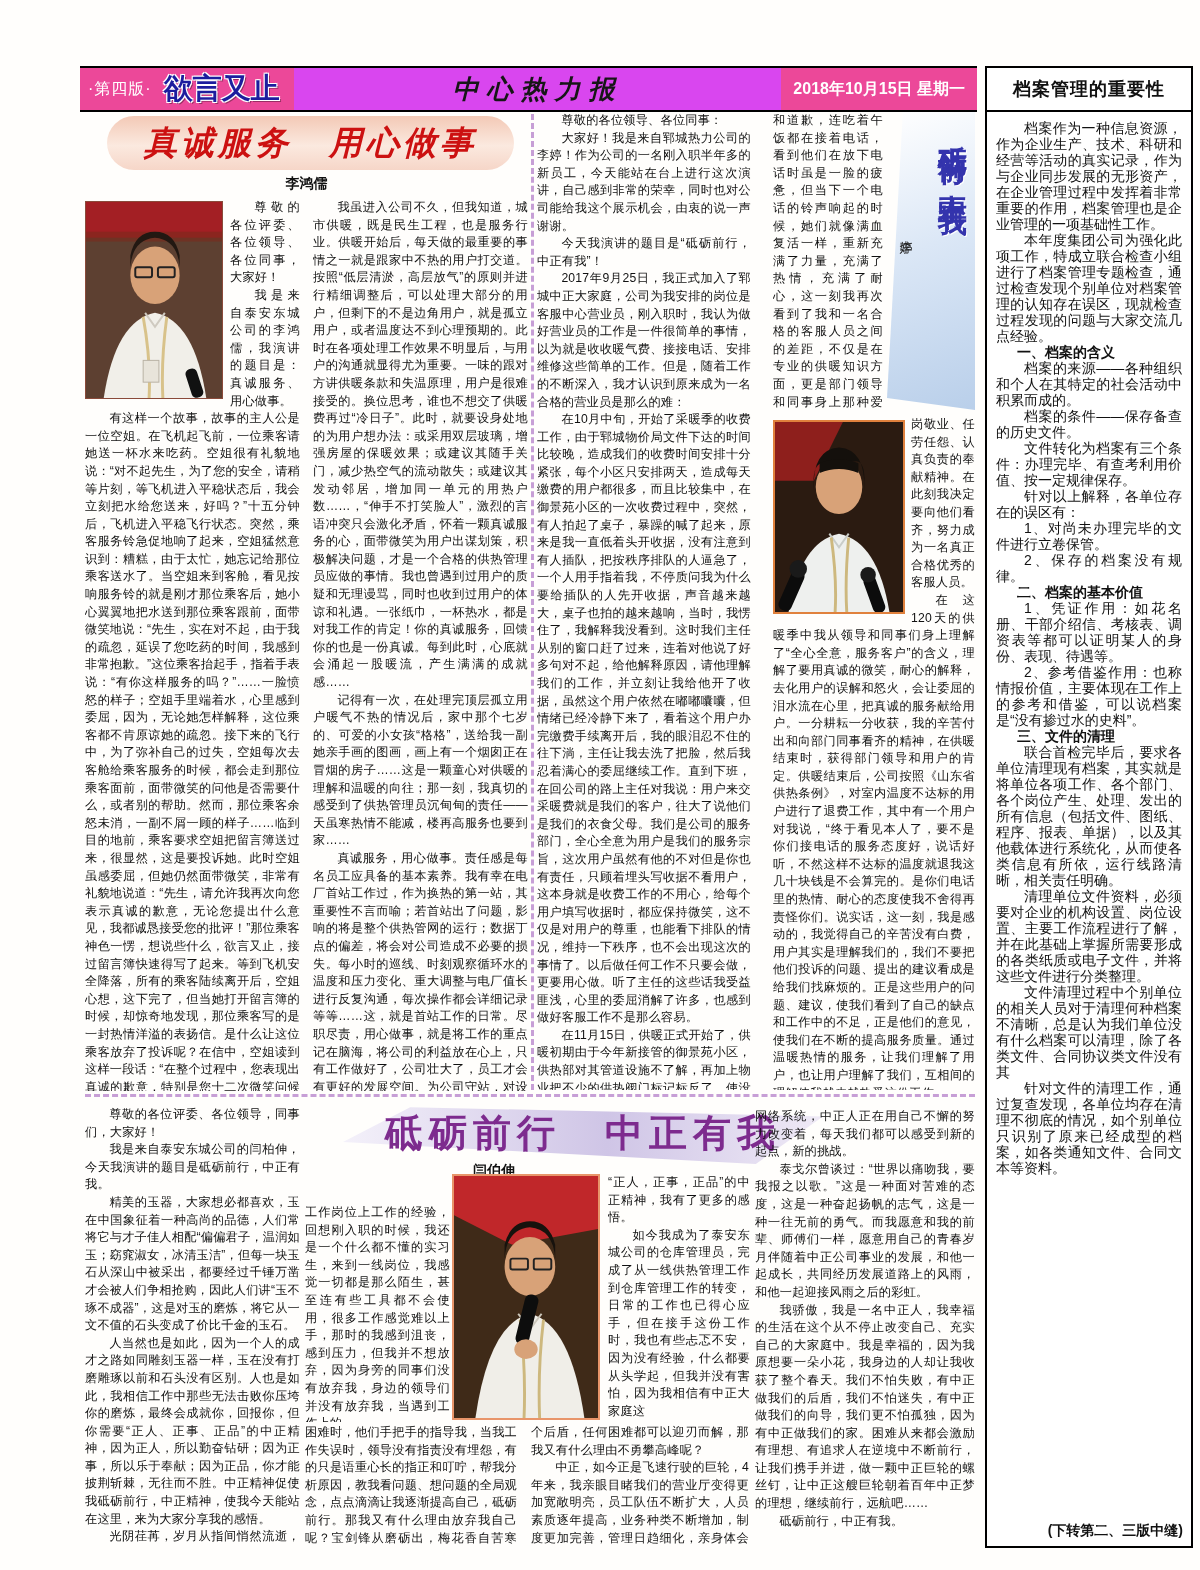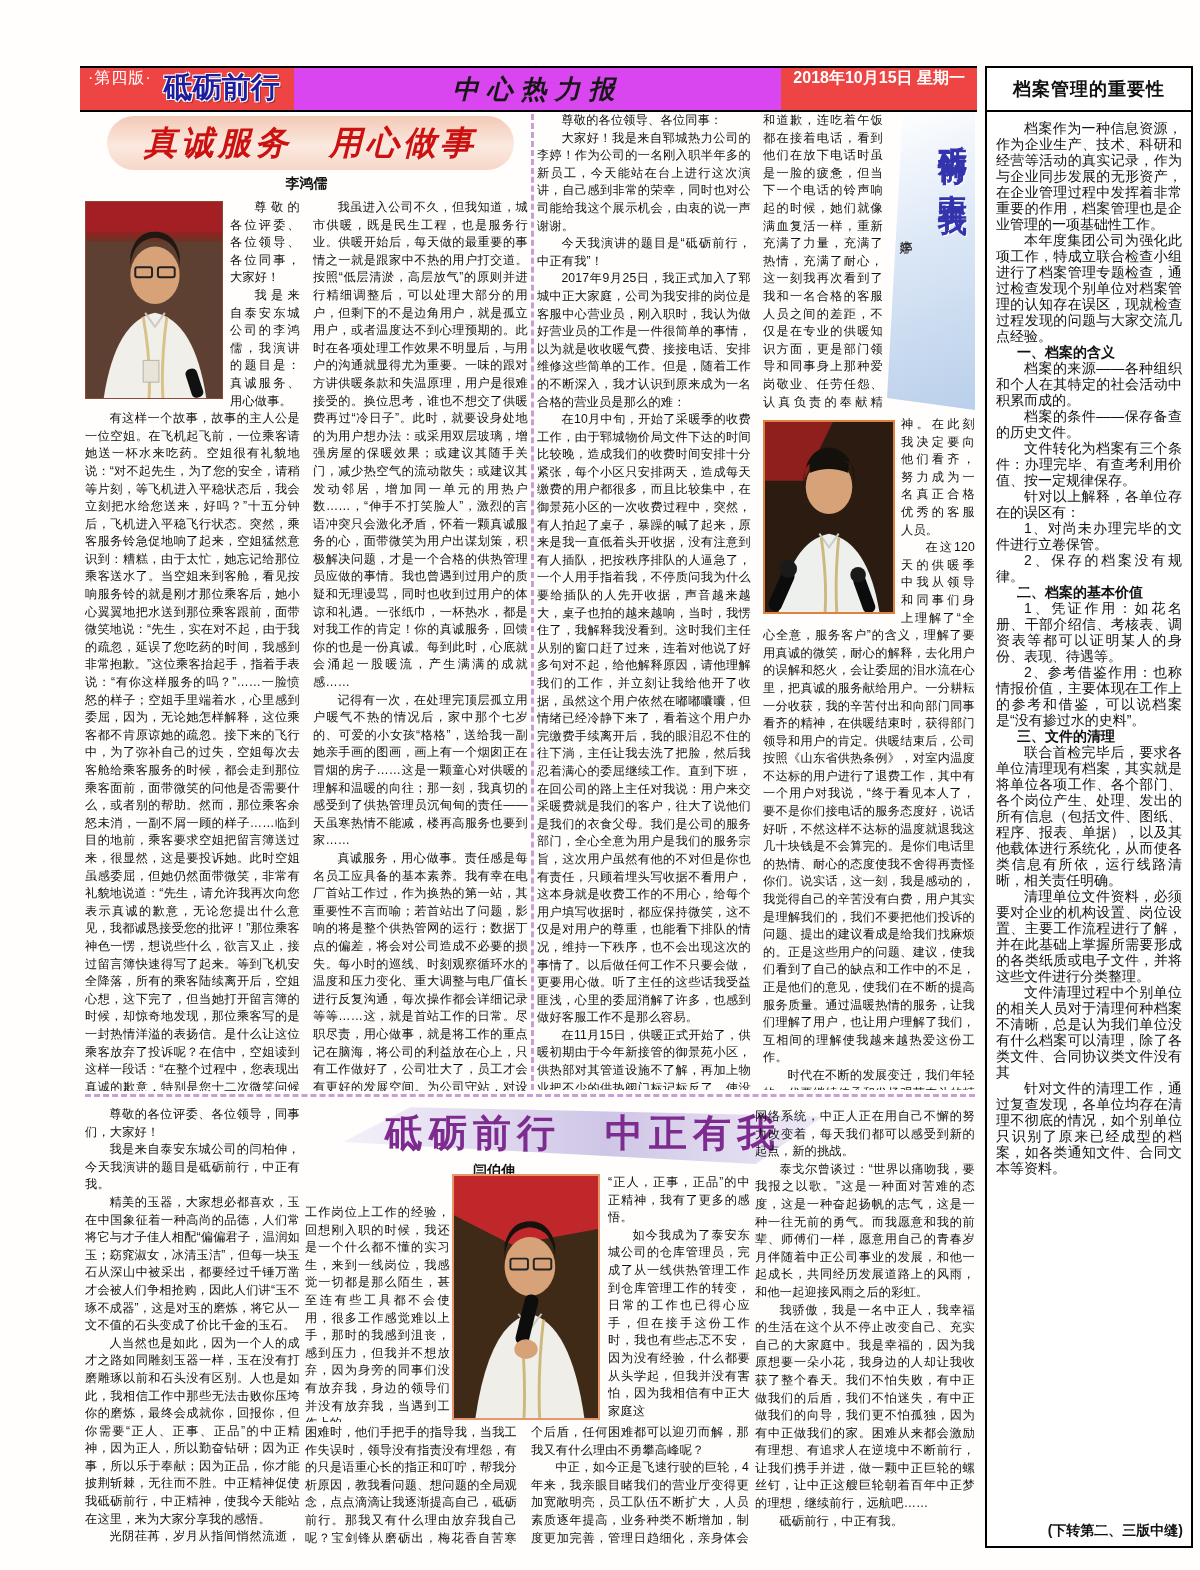--- a/index.html
+++ b/index.html
@@ -2,21 +2,21 @@
 <html><head>
 <meta charset="utf-8">
 <style>
   html,body{margin:0;padding:0;background:#e8e8e4;}
   .page{position:relative;width:1200px;height:1570px;background:#fffefc;margin:0 auto;
         font-family:"Liberation Sans","DejaVu Sans",sans-serif;color:#111;overflow:hidden;}
 
   
   .hdr{position:absolute;left:80px;top:66px;width:897px;height:42px;display:flex;align-items:stretch;
        border-top:2px solid #000;border-bottom:2px solid #000;background:#c6c6c6;}
-  .hdr-red{background:#ef4444;color:#fff;display:flex;align-items:flex-start;}
+  .hdr-red{background:#ec4899;color:#fff;display:flex;align-items:center;}
   .hdr-edition{padding:0 8px;font-size:16px;letter-spacing:1px;white-space:nowrap;}
   .hdr-masthead{padding:0 14px 0 4px;font-size:29px;font-weight:bold;color:#1d1d9e;white-space:nowrap;
        font-family:"DejaVu Serif",serif;
        text-shadow:-1px -1px 0 #fff,1px -1px 0 #fff,-1px 1px 0 #fff,1px 1px 0 #fff,2px 2px 0 rgba(0,0,0,.35);}
   .hdr-paper{flex:1;display:flex;align-items:center;justify-content:center;background:#d946ef;
        font-family:"DejaVu Serif",serif;font-style:italic;font-weight:bold;font-size:26px;color:#161616;
        letter-spacing:8px;}
   .hdr-date{padding:0 12px;font-size:16px;font-weight:bold;white-space:nowrap;}
 
   
@@ -42,21 +42,21 @@
        display:flex;align-items:center;justify-content:center;
        font-family:"DejaVu Serif",serif;font-style:italic;font-weight:bold;font-size:33px;color:#cc1111;
        letter-spacing:4px;white-space:nowrap;}
   .a1-byline{text-align:center;font-size:14px;font-weight:bold;margin-top:5px;}
   .a1-cols{display:flex;gap:13px;margin-top:6px;height:892px;}
   .a1-cols .c{flex:1;}
   .photo1{float:left;width:138px;height:198px;margin:2px 7px 3px 0;border:1px solid #8a4a3a;box-sizing:border-box;}
 
   .divider-v{position:absolute;left:446px;top:2px;height:976px;border-left:3px dashed #c79fd6;}
 
-  .art2{position:absolute;left:452px;top:0;width:438px;height:982px;display:flex;gap:12px;}
+  .art2{position:absolute;left:452px;top:0;width:438px;height:982px;display:flex;gap:22px;}
   .art2 .cA{width:214px;height:978px;}
   .art2 .cB{flex:1;height:978px;}
   .photo2{float:left;width:132px;height:194px;margin:4px 6px 4px 0;border:2px solid #e0813d;box-sizing:border-box;}
   .vbanner{float:right;width:88px;height:298px;margin:0 0 6px 4px;position:relative;
        background:linear-gradient(160deg,#ffffff 0%,#dbe7f6 45%,#b9cfea 100%);
        clip-path:polygon(18% 0,100% 0,100% 100%,0 96%);}
   .vbanner .vt{position:absolute;right:8px;top:10px;writing-mode:vertical-rl;
        font-family:"DejaVu Serif",serif;font-weight:bold;font-size:29px;color:#3434ad;line-height:1;
        letter-spacing:4px;text-shadow:1px 1px 0 #fff;}
   .vbanner .vb{position:absolute;left:10px;top:118px;writing-mode:vertical-rl;font-size:13px;color:#222;}
@@ -83,21 +83,21 @@
   .svgph{width:100%;height:100%;display:block;}
 </style>
 </head>
 <body>
 
 <div class="page">
 
   <div class="hdr">
     <div class="hdr-red">
       <span class="hdr-edition">·第四版·</span>
-      <span class="hdr-masthead">砥砺前行</span>
+      <span class="hdr-masthead">欲言又止</span>
     </div>
     <div class="hdr-paper">中心热力报</div>
     <div class="hdr-red hdr-date">2018年10月15日 星期一</div>
   </div>
 
   <div class="sidebar">
     <div class="sb-title">档案管理的重要性</div>
     <div class="sb-body colflow">
         <p>档案作为一种信息资源，作为企业生产、技术、科研和经营等活动的真实记录，作为与企业同步发展的无形资产，在企业管理过程中发挥着非常重要的作用，档案管理也是企业管理的一项基础性工作。</p>
         <p>本年度集团公司为强化此项工作，特成立联合检查小组进行了档案管理专题检查，通过检查发现个别单位对档案管理的认知存在误区，现就检查过程发现的问题与大家交流几点经验。</p>

